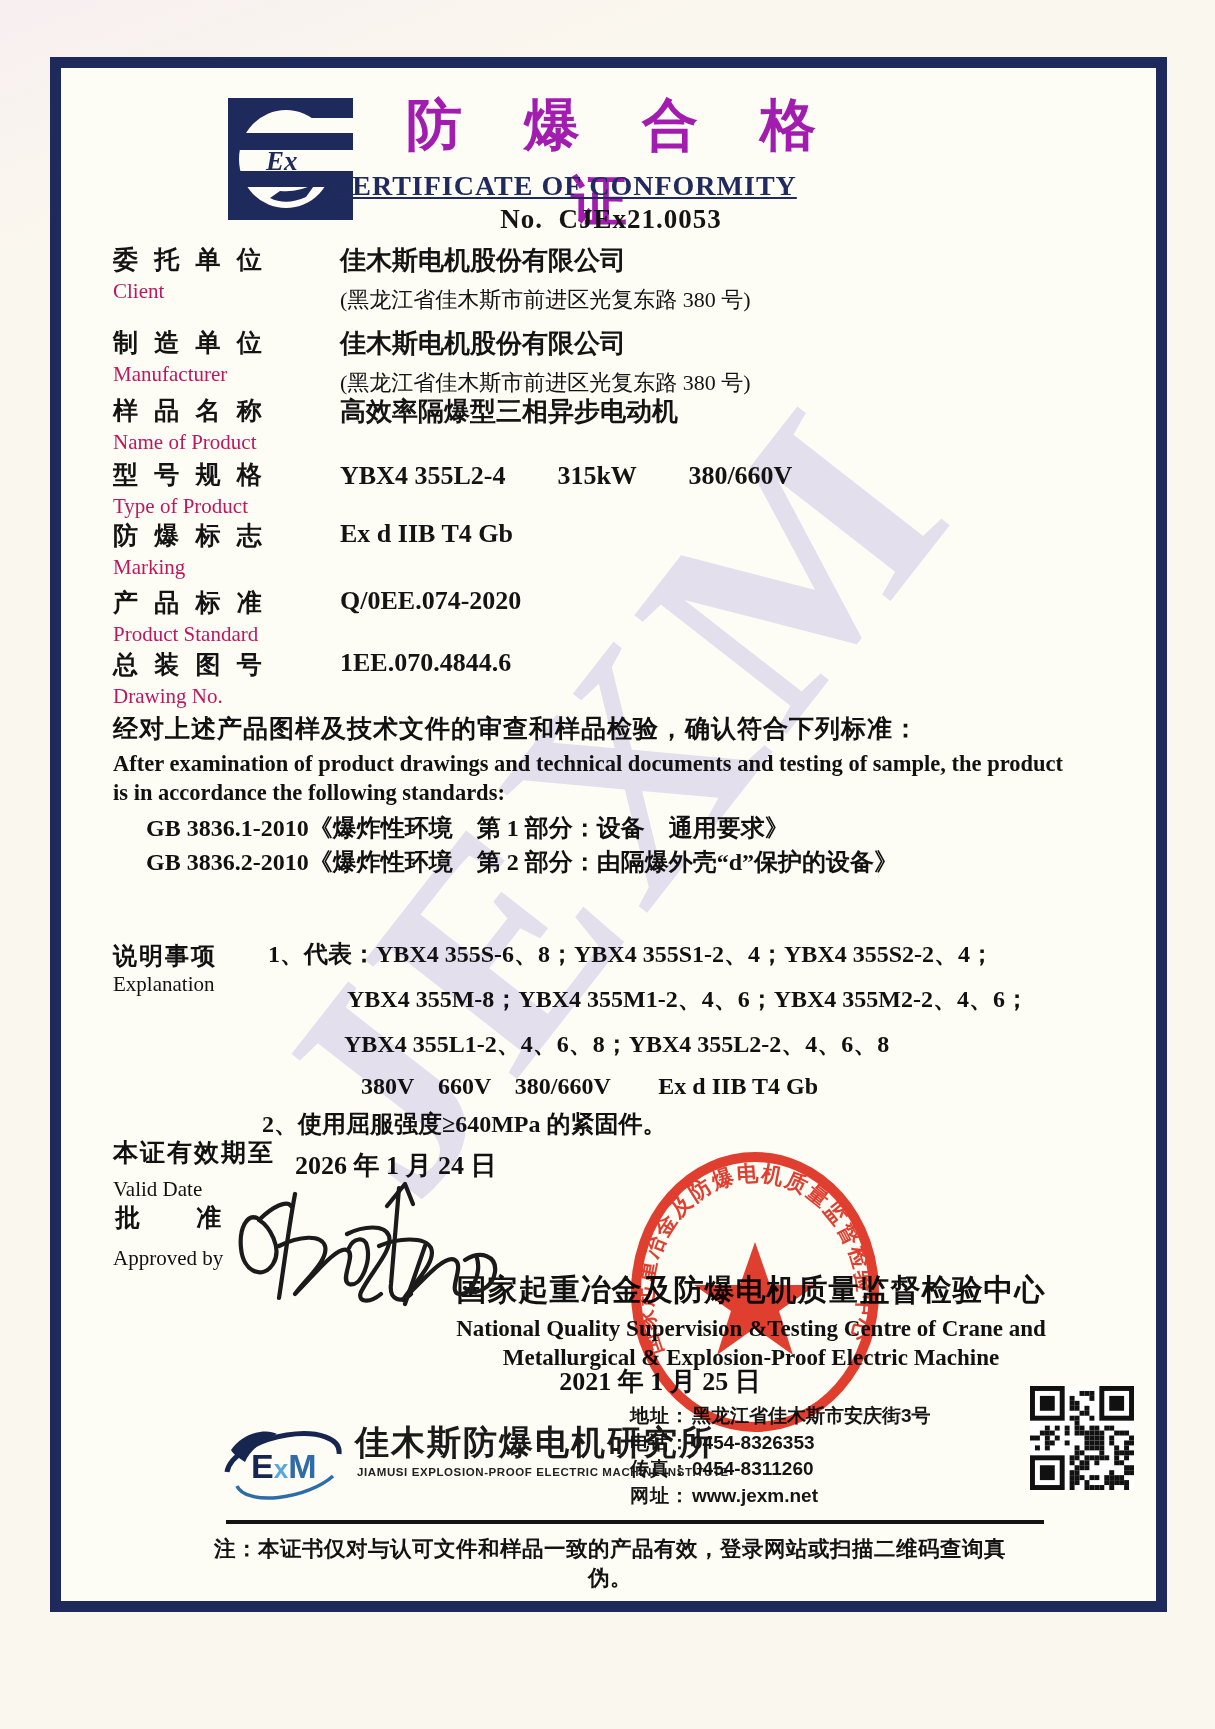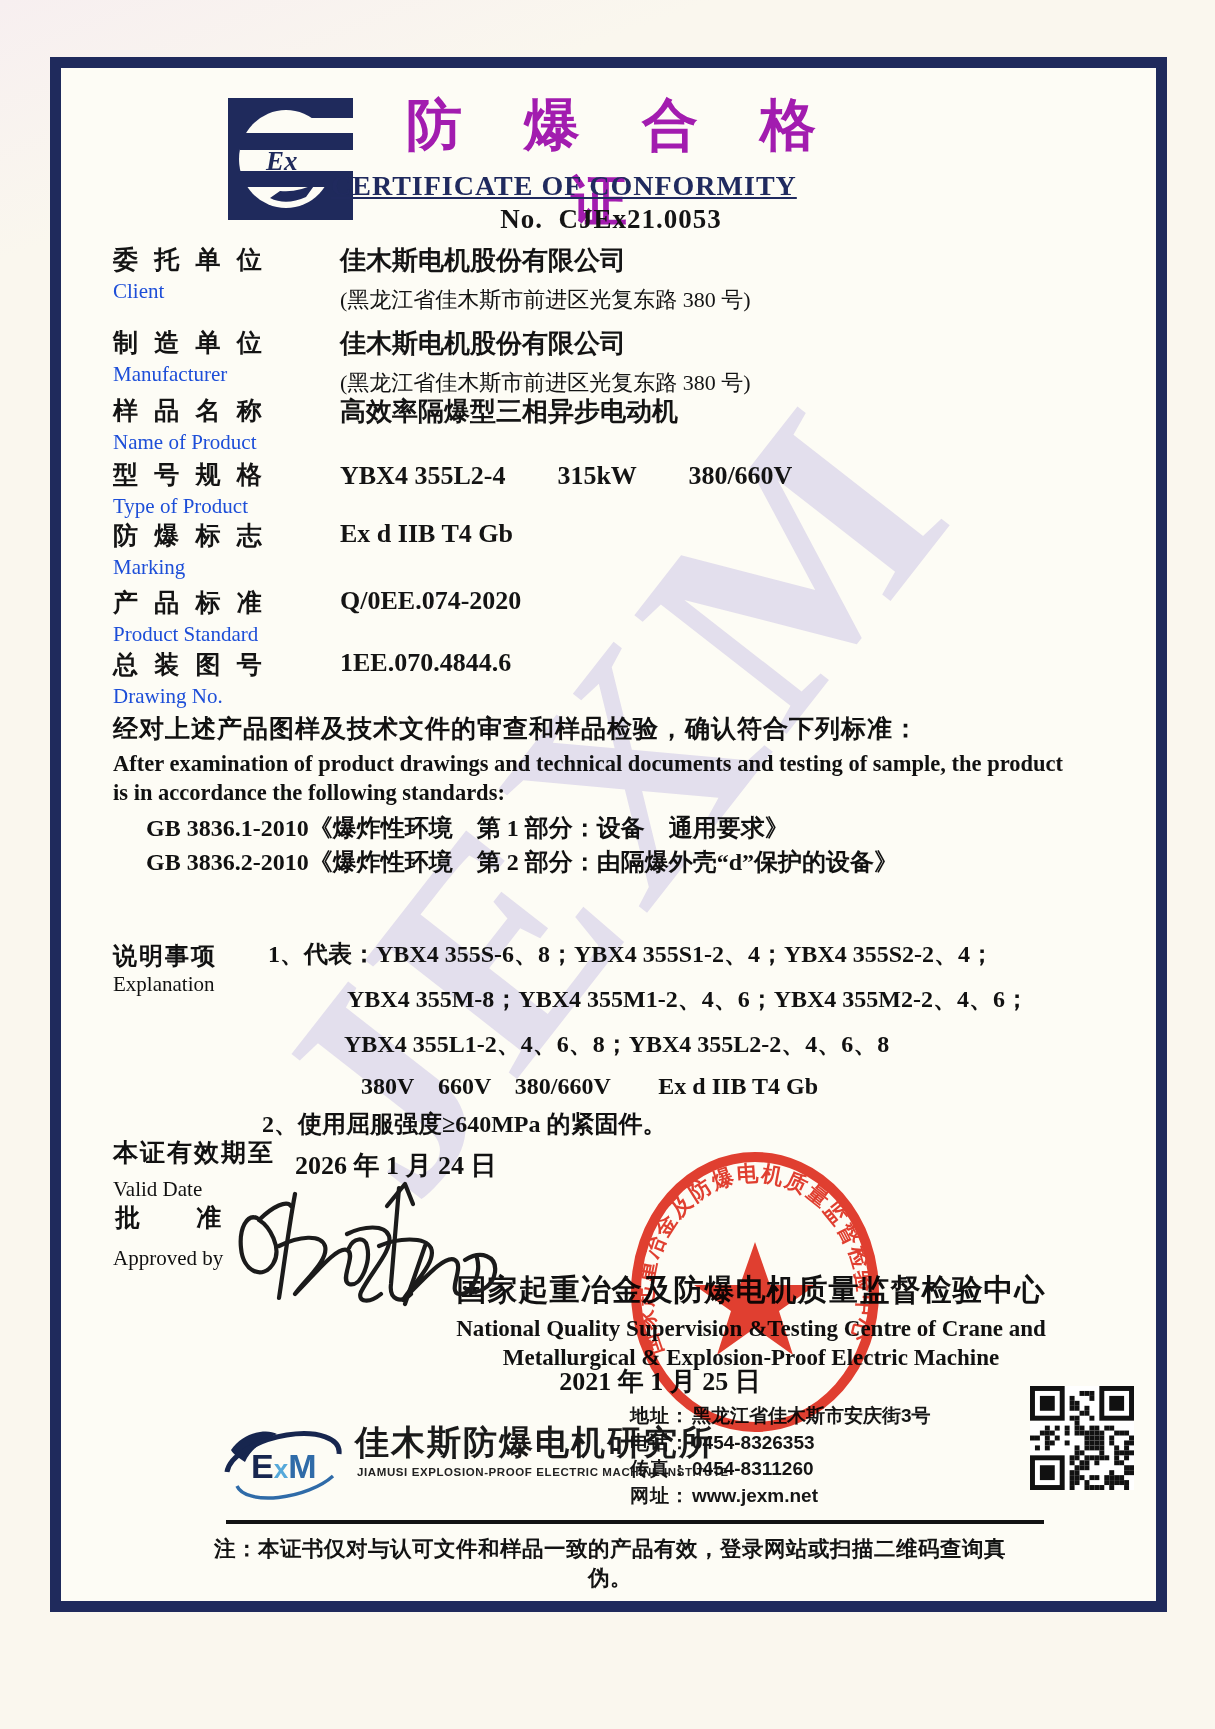--- a/index.html
+++ b/index.html
@@ -40,21 +40,21 @@
   }
   .cert-no{
     position:absolute;left:270px;top:136px;width:560px;text-align:center;
     font-size:27px;font-weight:bold;color:#141414;white-space:pre-wrap;letter-spacing:1px;
   }
 
   
   .field-row{position:absolute;left:52px;display:flex;width:1000px;}
   .f-label{width:227px;flex:none;}
   .f-label .zh{font-size:25px;font-weight:bold;letter-spacing:5px;color:#141414;}
-  .f-label .en{font-size:21px;color:#1d4ed8;margin-top:3px;}
+  .f-label .en{font-size:21px;color:#be185d;margin-top:3px;}
   .f-value .v1{font-size:26px;font-weight:bold;color:#141414;white-space:pre-wrap;}
   .f-value .v2{font-size:22px;color:#141414;margin-top:7px;white-space:pre-wrap;}
 
   
   .statement{position:absolute;left:52px;top:644px;width:1005px;z-index:1;}
   .statement .zh{font-size:25px;font-weight:bold;letter-spacing:1px;}
   .statement .en{font-size:22.5px;font-weight:600;line-height:29px;margin-top:4px;}
   .standards{margin-top:4px;}
   .standards .std{font-size:24px;font-weight:bold;line-height:34px;padding-left:33px;white-space:pre-wrap;}
 

